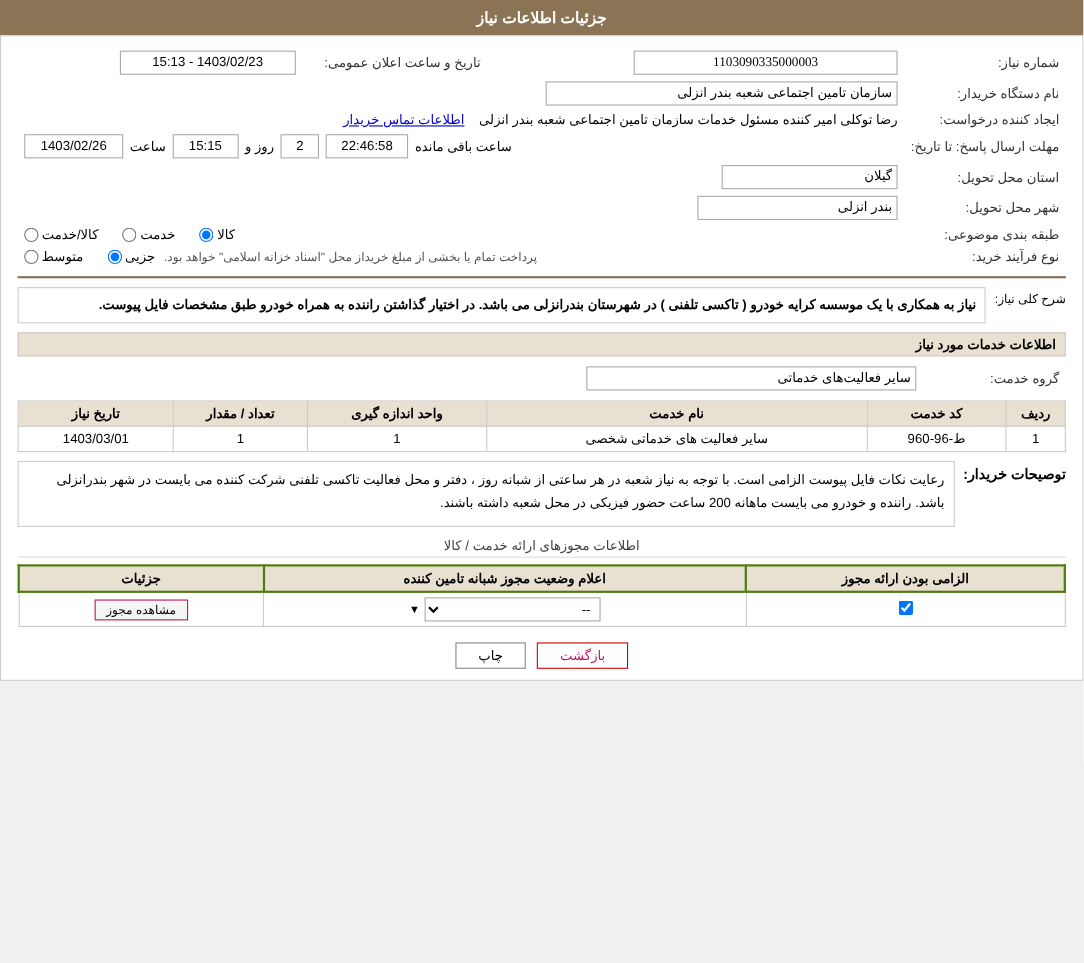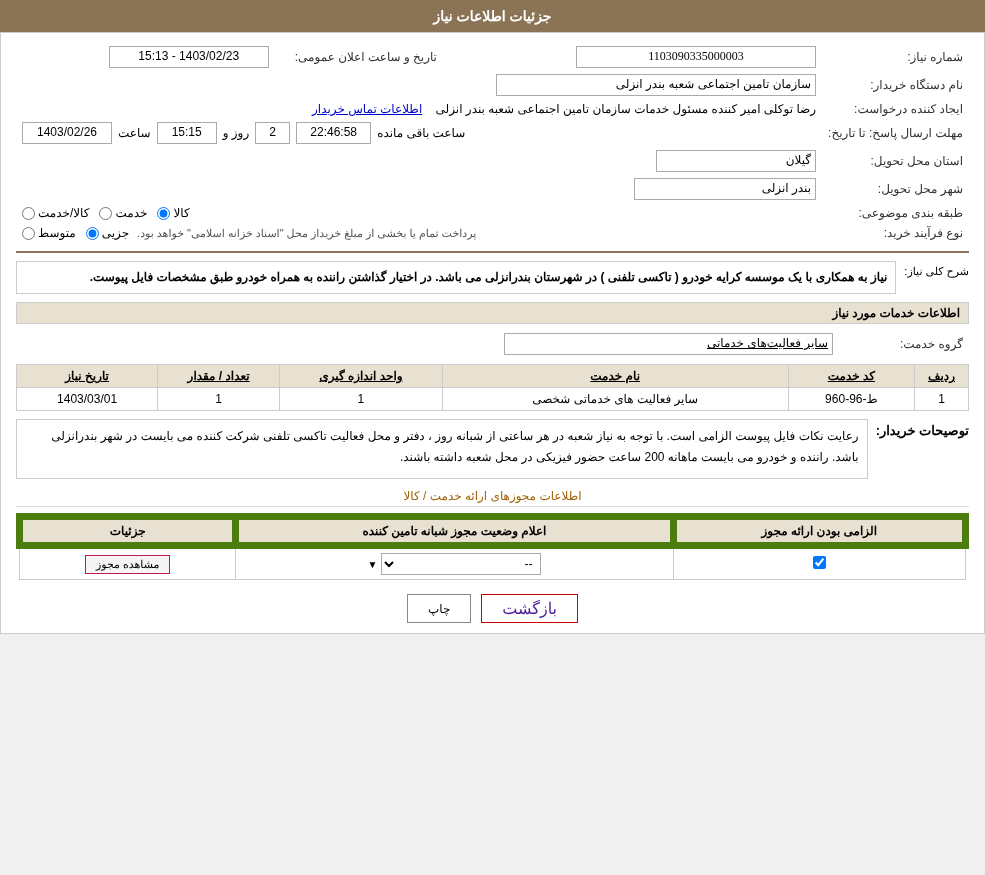--- a/index.html
+++ b/index.html
@@ -53,21 +53,21 @@
       height: 22px;
       display: inline-block;
     }
     .input-medium { width: 160px; }
     .input-small { width: 80px; }
     .input-large { width: 320px; font-family: Liberation Serif, serif; }
     .blue-link { color: #0000cc; cursor: pointer; text-decoration: underline; }
     .radio-group {
       display: flex;
       flex-direction: row-reverse;
-      gap: 10px;
+      gap: 22px;
       align-items: flex-end;
     }
     .radio-item {
       display: flex;
       align-items: center;
       gap: 3px;
     }
     .divider-section {
       border-top: 2px solid #8B7355;
       margin: 8px 0;
@@ -86,21 +86,20 @@
       border-collapse: collapse;
       margin: 6px 0;
     }
     .data-table th {
       background: #e8e0d0;
       border: 1px solid #ccc;
       padding: 4px 0;
       text-align: center;
       font-weight: bold;
       font-size: 12px;
-      text-decoration: underline;
     }
     .data-table td {
       border: 1px solid #ccc;
       padding: 4px 6px;
       text-align: center;
       font-size: 12px;
     }
     .data-table tr:nth-child(even) td { background: #f9f9f9; }
     .buyer-notes {
       border: 1px solid #ccc;
@@ -109,33 +108,33 @@
       text-align: right;
       line-height: 1.7;
       font-size: 12px;
       min-height: 60px;
     }
     .permits-section {
       margin-top: 10px;
     }
     .permits-title {
       text-align: center;
-      color: #a16207;
+      color: #404040;
       font-size: 12px;
       margin-bottom: 6px;
       border-bottom: 1px solid #ddd;
       padding-bottom: 3px;
     }
     .permits-table {
       width: 100%;
       border-collapse: collapse;
     }
     .permits-table th {
       background: #e8e0d0;
-      border: 7px solid #4d7c0f;
+      border: 2px solid #4d7c0f;
       padding: 4px 8px;
       text-align: center;
       font-weight: bold;
     }
     .permits-table td {
       border: 1px solid #ccc;
       padding: 4px 8px;
       text-align: center;
       vertical-align: middle;
     }
@@ -166,24 +165,24 @@
       background: #fff;
       border: 1px solid #888;
       padding: 4px 20px;
       cursor: pointer;
       font-size: 12px;
       font-family: Tahoma, Arial, sans-serif;
     }
     .btn-back {
       background: #fff;
       border: 1px solid #cc0000;
-      color: #4c1d95;
+      color: #be185d;
       padding: 4px 20px;
       cursor: pointer;
-      font-size: 16px;
+      font-size: 12px;
       font-family: Tahoma, Arial, sans-serif;
     }
     .content-area {
       position: relative;
     }
     .sub-section-title {
       background: #e8e0d0;
       border: 1px solid #ccc;
       padding: 3px 8px;
       font-weight: bold;
@@ -304,21 +303,21 @@
       </div>
     </div>
 
     <div class="sub-section-title">اطلاعات خدمات مورد نیاز</div>
 
     <table class="form-table">
       <tbody>
           <tr>
         <td class="label-cell">گروه خدمت:</td>
         <td class="value-cell">
-          <div class="input-box" style="width:329px;text-decoration:underline;">سایر فعالیت‌های خدماتی</div>
+          <div class="input-box" style="width:300px;">سایر فعالیت‌های خدماتی</div>
         </td>
       </tr>
     </tbody>
       </table>
 
     <table class="data-table">
       <thead>
         <tr>
           <th>ردیف</th>
           <th>کد خدمت</th>

